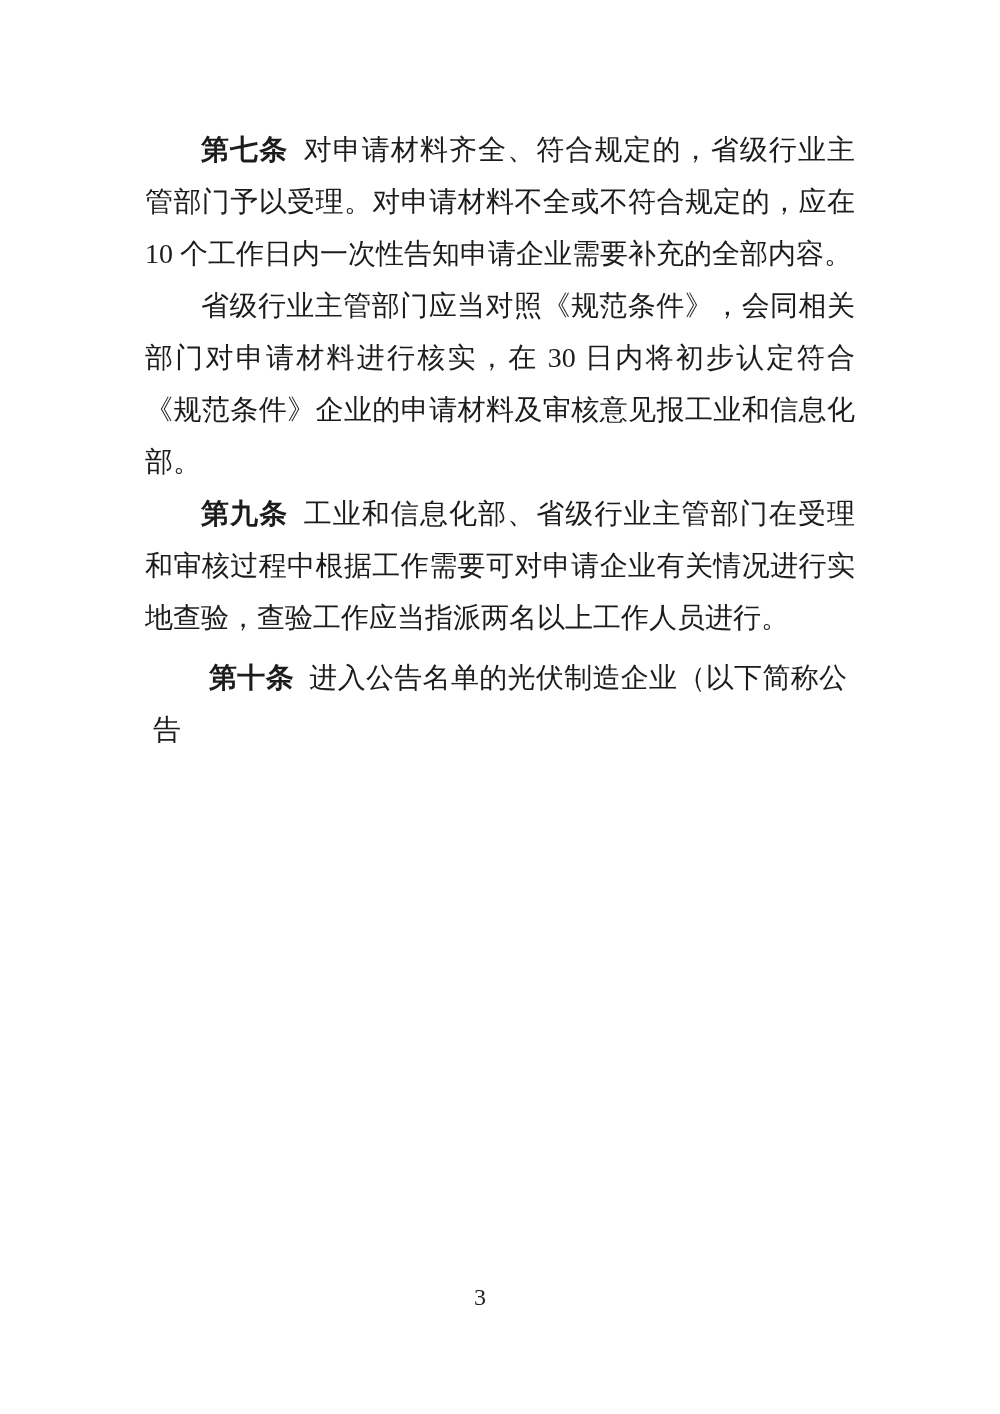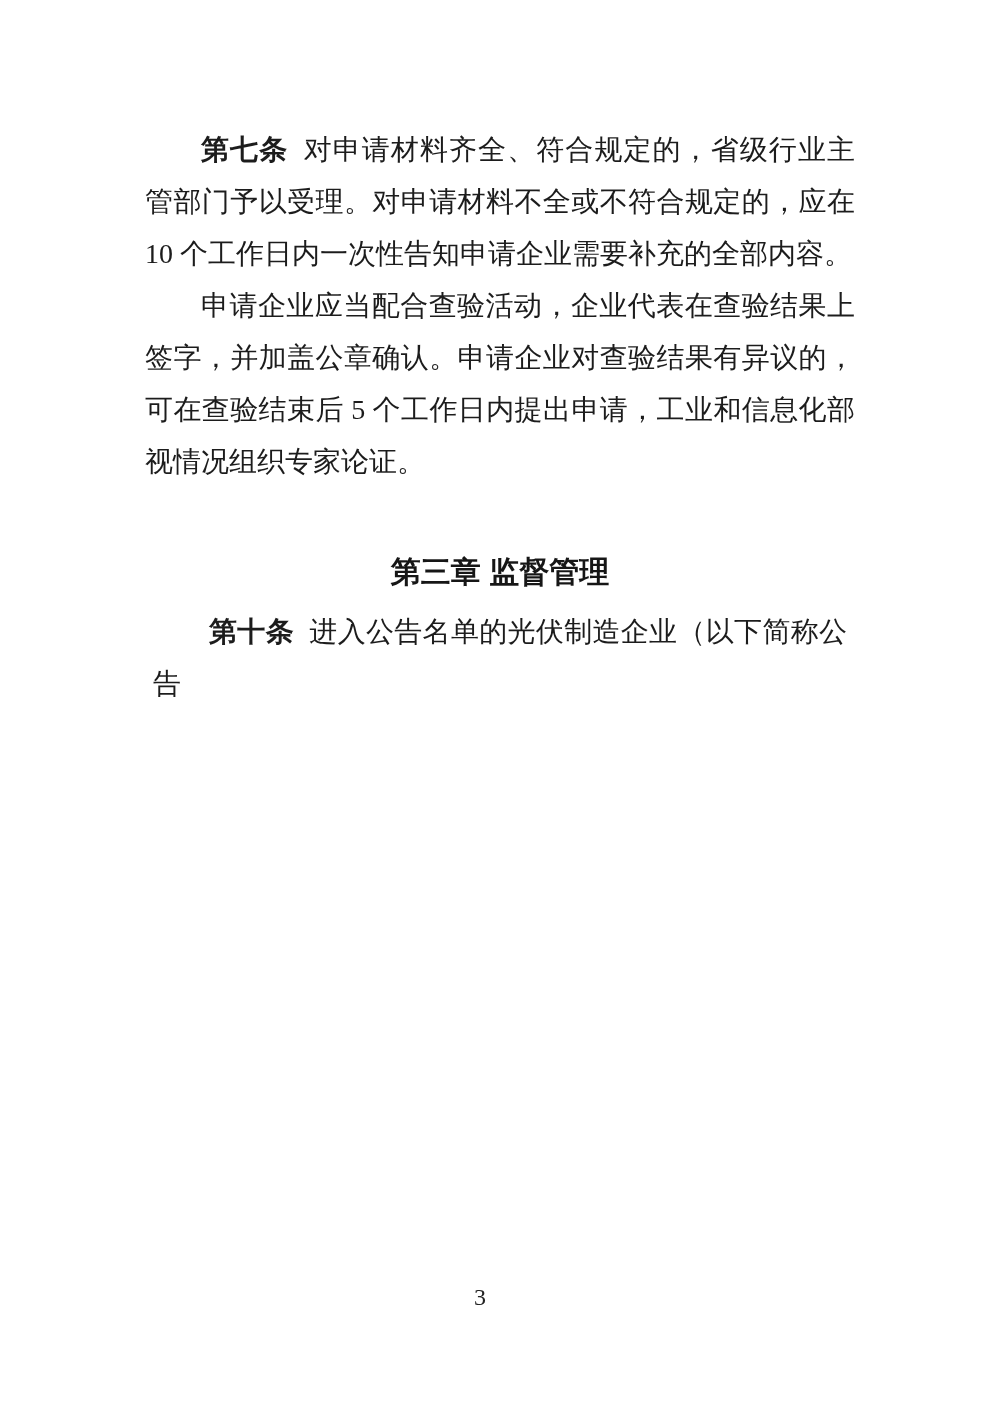--- a/index.html
+++ b/index.html
@@ -68,25 +68,25 @@
   }
 </style>
 </head>
 <body>
 
 <div class="page">
   <div class="content">
 
     <p class="para"><span class="article-label">第七条</span><span>对申请材料齐全、符合规定的，省级行业主管部门予以受理。对申请材料不全或不符合规定的，应在 10 个工作日内一次性告知申请企业需要补充的全部内容。</span></p>
 
+    <p class="para"><span class="article-label"></span><span>省级行业主管部门应当对照《规范条件》，会同相关部门对申请材料进行核实，在 30 日内将初步认定符合《规范条件》企业的申请材料及审核意见报工业和信息化部。</span></p>
 
 
+    <p class="para"><span class="article-label">第九条</span><span>工业和信息化部、省级行业主管部门在受理和审核过程中根据工作需要可对申请企业有关情况进行实地查验，查验工作应当指派两名以上工作人员进行。</span></p>
 
-    <p class="para"><span class="article-label"></span><span>申请企业应当配合查验活动，企业代表在查验结果上签字，并加盖公章确认。申请企业对查验结果有异议的，可在查验结束后 5 个工作日内提出申请，工业和信息化部视情况组织专家论证。</span></p>
 
-    <div class="chapter-heading">第三章 监督管理</div>
 
     <p class="last-para"><span class="article-label">第十条</span><span>进入公告名单的光伏制造企业（以下简称公告</span></p>
 
   </div>
 
   <div class="page-number">3</div>
 </div>
 
 </body></html>

